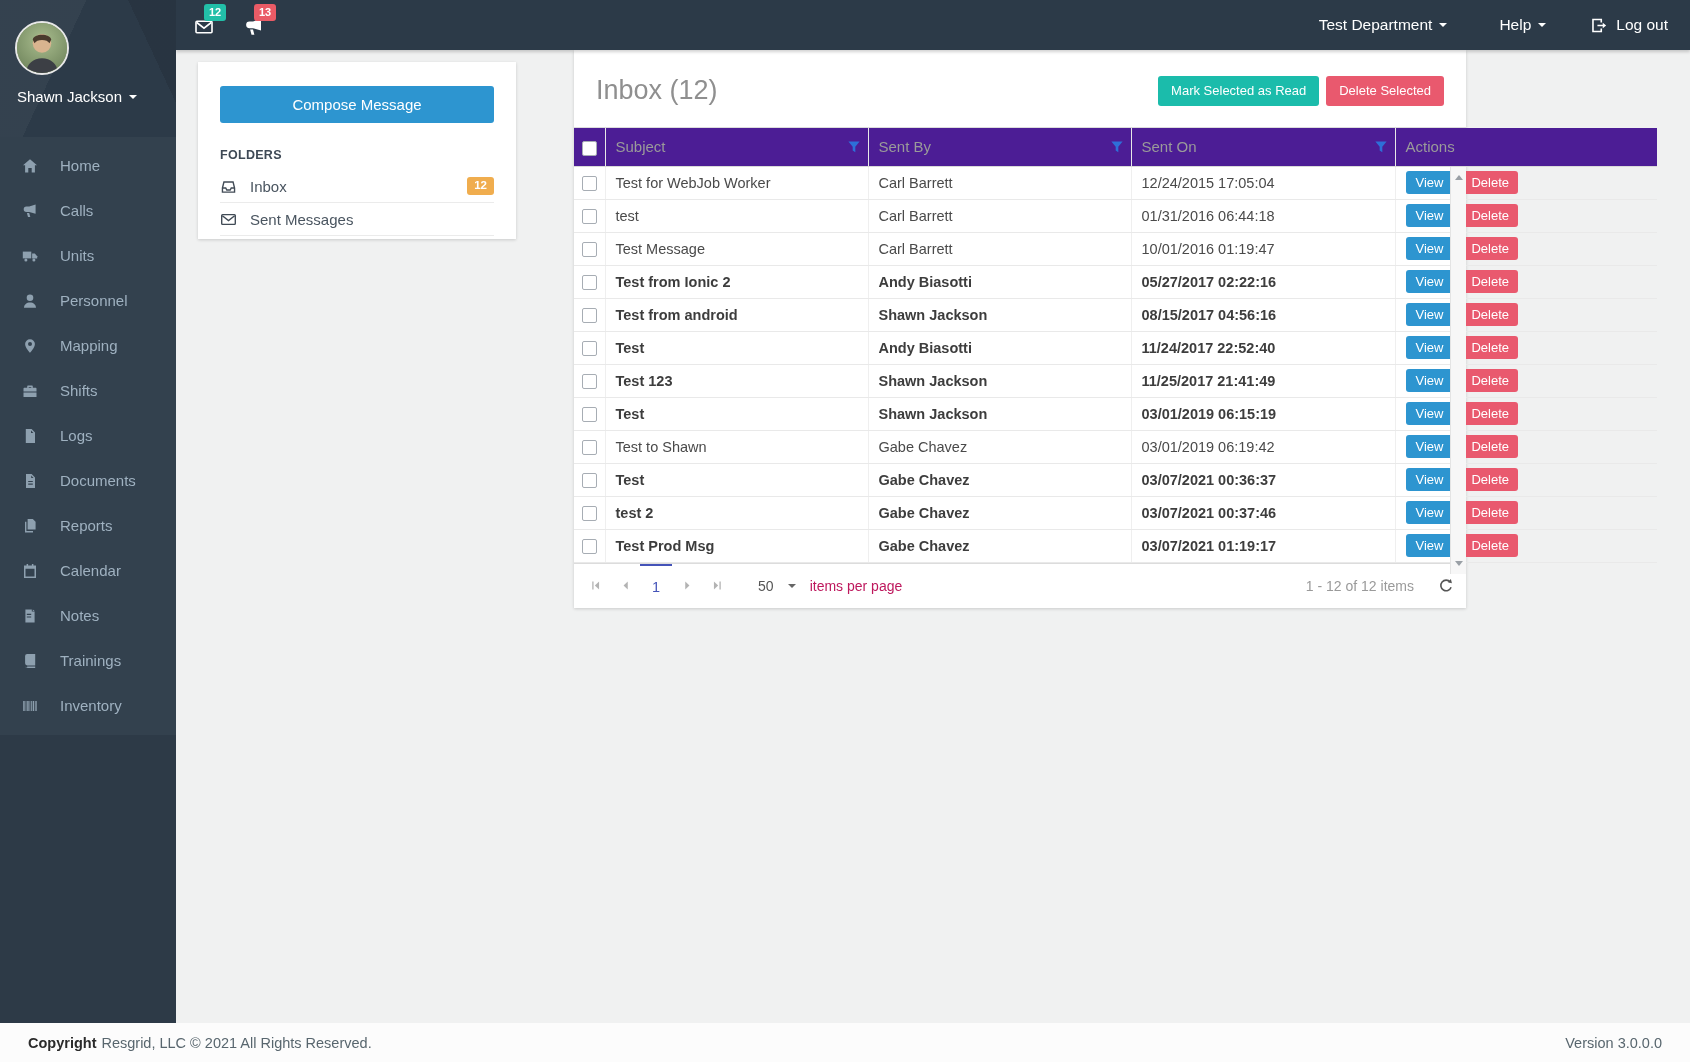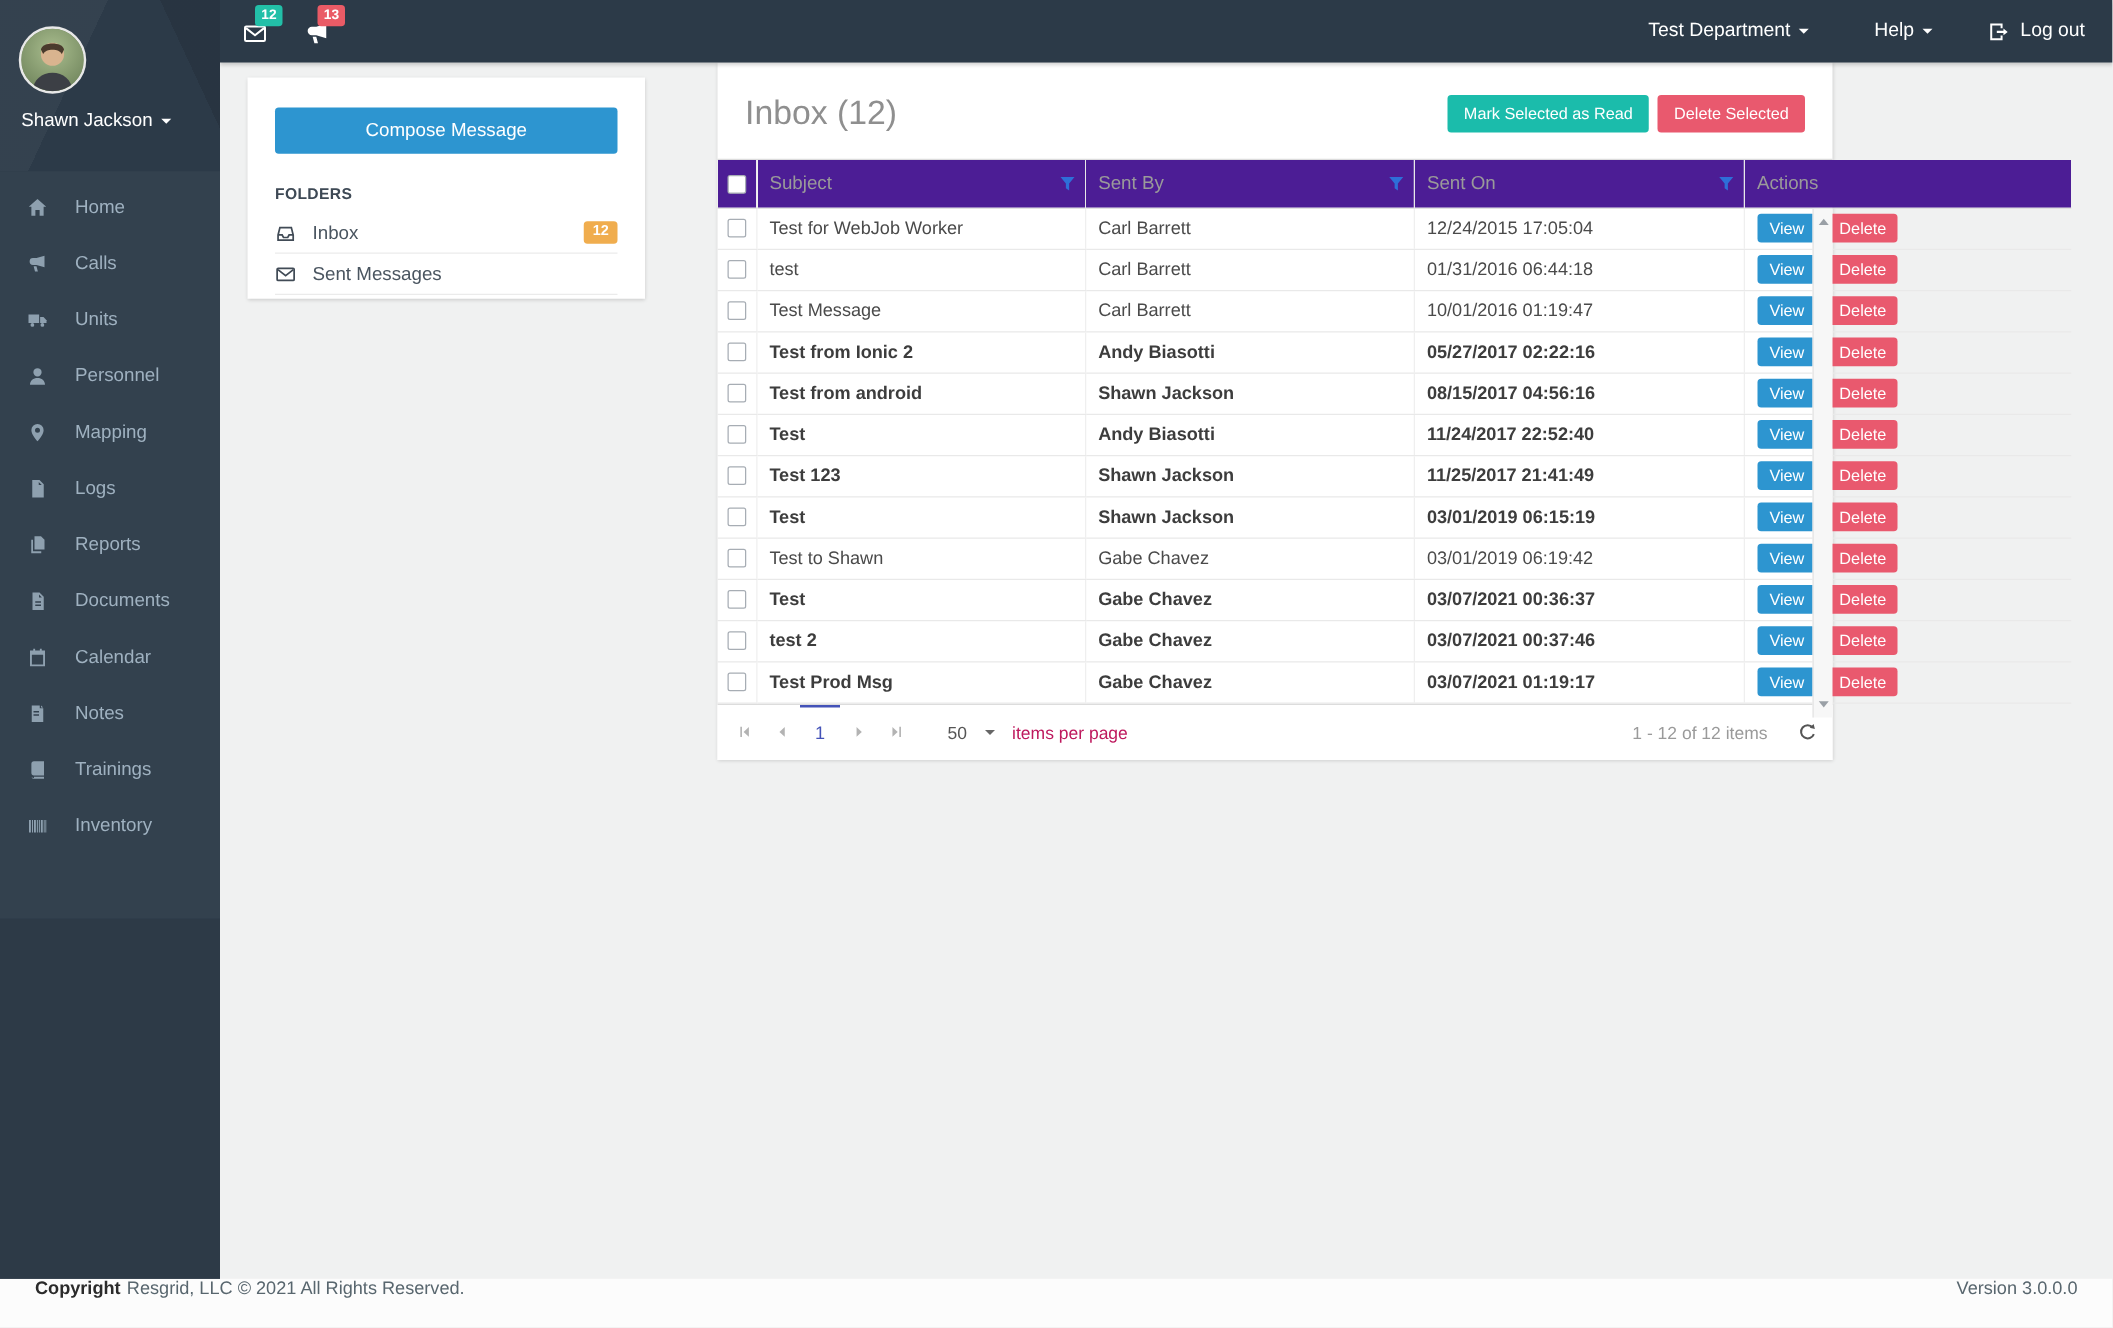--- a/index.html
+++ b/index.html
@@ -153,21 +153,21 @@
   .page-size { display:flex; align-items:center; margin-left:26px; gap:12px; cursor:pointer; color:#555; }
   .page-size .caret { color:#666; margin-left:2px; }
   .ipp-label { display:flex; align-items:center; margin-left:14px; color:#be185d; }
   .pg-summary { margin-left:auto; display:flex; align-items:center; color:#9a9a9a; }
   .refresh-btn { display:flex; align-items:center; margin-left:24px; color:#555; cursor:pointer; }
   .refresh-btn .icon { width:16px; height:16px; }
 
   
   .footer {
     position:absolute; left:0; right:0; bottom:0; height:39px; background:#fcfcfc;
-    display:flex; align-items:flex-start; padding:0 28px; font-size:14.5px; color:#58666e;
+    display:flex; align-items:center; padding:0 28px; font-size:14.5px; color:#58666e;
   }
   .footer b { color:#2b2b2b; margin-right:5px; }
   .version { margin-left:auto; }
 </style>
 </head>
 <body>
 
 <svg width="0" height="0" style="position:absolute" aria-hidden="true">
   <symbol id="i-home" viewBox="0 0 16 16">
       <path d="M8 1.2 15 7.3h-2.1v7.2H9.7V10H6.3v4.5H3.1V7.3H1z"></path>
@@ -315,40 +315,48 @@
         <span class="icon">
           <svg>
             <use href="#i-map-marker"></use>
           </svg>
         </span>
         <span>Mapping</span>
       </div>
       <div class="nav-item">
         <span class="icon">
           <svg>
+            <use href="#i-briefcase"></use>
+          </svg>
+        </span>
+        <span>Shifts</span>
+      </div>
+      <div class="nav-item">
+        <span class="icon">
+          <svg>
             <use href="#i-file"></use>
           </svg>
         </span>
         <span>Logs</span>
       </div>
       <div class="nav-item">
         <span class="icon">
           <svg>
+            <use href="#i-file-text"></use>
+          </svg>
+        </span>
+        <span>Documents</span>
+      </div>
+      <div class="nav-item">
+        <span class="icon">
+          <svg>
             <use href="#i-copy"></use>
           </svg>
         </span>
         <span>Reports</span>
-      </div>
-      <div class="nav-item">
-        <span class="icon">
-          <svg>
-            <use href="#i-file-text"></use>
-          </svg>
-        </span>
-        <span>Documents</span>
       </div>
       <div class="nav-item">
         <span class="icon">
           <svg>
             <use href="#i-calendar"></use>
           </svg>
         </span>
         <span>Calendar</span>
       </div>
       <div class="nav-item">

